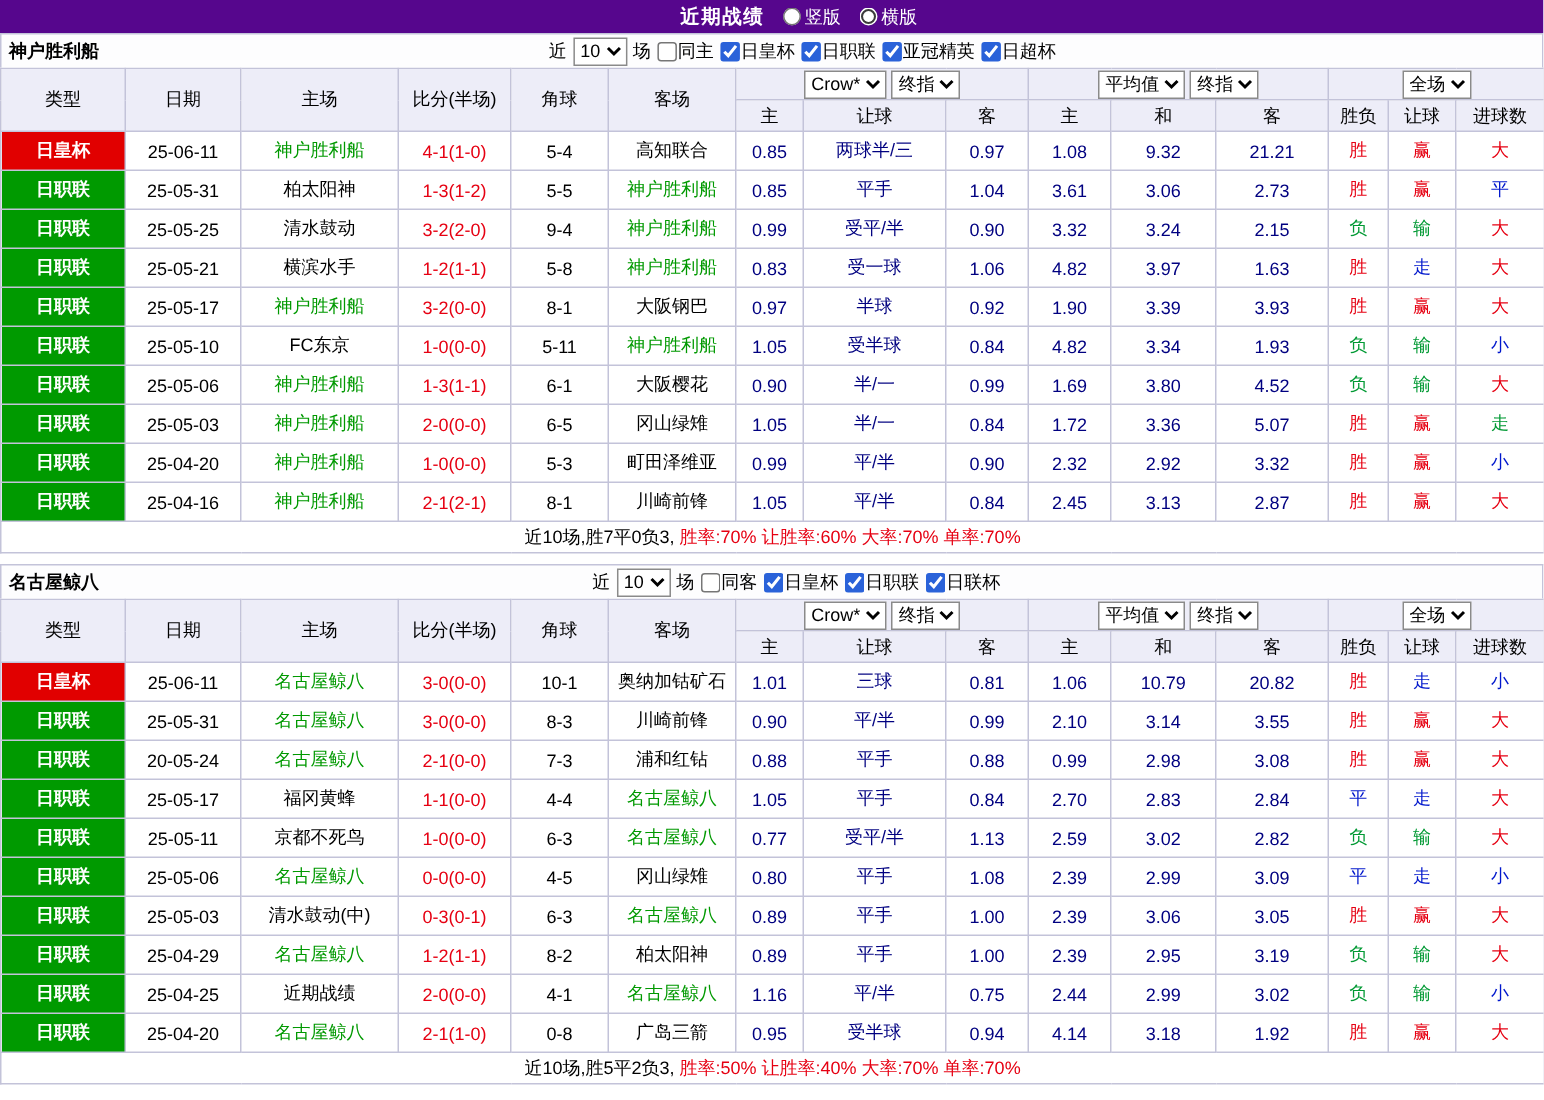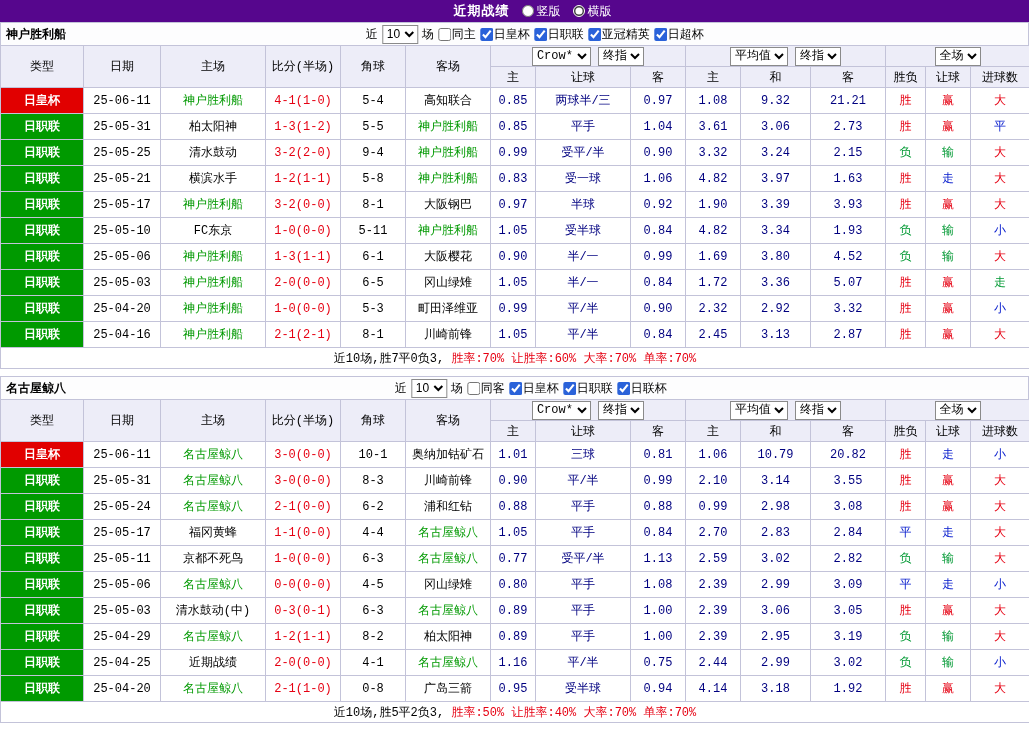--- a/index.html
+++ b/index.html
@@ -21,21 +21,21 @@
     border:1px solid #C3C3D9; border-bottom:0; background:#FDFDFE;
   }
   .team-name { font-weight:bold; padding-left:5px; }
   .controls {
     position:absolute; left:50%; transform:translateX(-44%);
     display:flex; align-items:center; gap:4px; white-space:nowrap;
   }
   .cb { display:inline-flex; align-items:center; gap:1px; cursor:pointer; }
   .cb input { width:13px; height:13px; margin:0; accent-color:#2A62D9; }
   select.sel { font-size:12px; height:19px; font-family:inherit; border:1px solid #8a8a8a; background:#fff; }
-  table { border-collapse:collapse; table-layout:fixed; width:1029px;font-family:Liberation Mono, monospace; }
+  table { border-collapse:collapse; table-layout:fixed; width:1029px; }
   th, td { border:1px solid #C3C3D9; text-align:center; padding:0; white-space:nowrap; overflow:hidden; }
   thead th { background:#EDEDF8; height:21px; font-weight:normal; }
   tbody td { height:26px; }
   td.league { color:#fff; font-weight:bold; }
   td.score { color:#E60012; }
   td.odds { color:#000080; }
   td.team.focal { color:#009900; }
   tfoot td { height:21px; border-top:1px solid #C3C3D9; }
   .sred { color:#E60012; }
 </style>
@@ -402,24 +402,24 @@
             <td class="odds">0.99</td>
             <td class="odds">2.10</td>
             <td class="odds">3.14</td>
             <td class="odds">3.55</td>
             <td style="color:#E60012">胜</td>
             <td style="color:#E60012">赢</td>
             <td style="color:#E60012">大</td>
           </tr>
           <tr>
             <td class="league" style="background:#009A00">日职联</td>
-            <td>25-05-24</td>
+            <td>20-05-24</td>
             <td class="team focal">名古屋鲸八</td>
             <td class="score">2-1(0-0)</td>
-            <td>6-2</td>
+            <td>7-3</td>
             <td class="team">浦和红钻</td>
             <td class="odds">0.88</td>
             <td class="odds">平手</td>
             <td class="odds">0.88</td>
             <td class="odds">0.99</td>
             <td class="odds">2.98</td>
             <td class="odds">3.08</td>
             <td style="color:#E60012">胜</td>
             <td style="color:#E60012">赢</td>
             <td style="color:#E60012">大</td>

